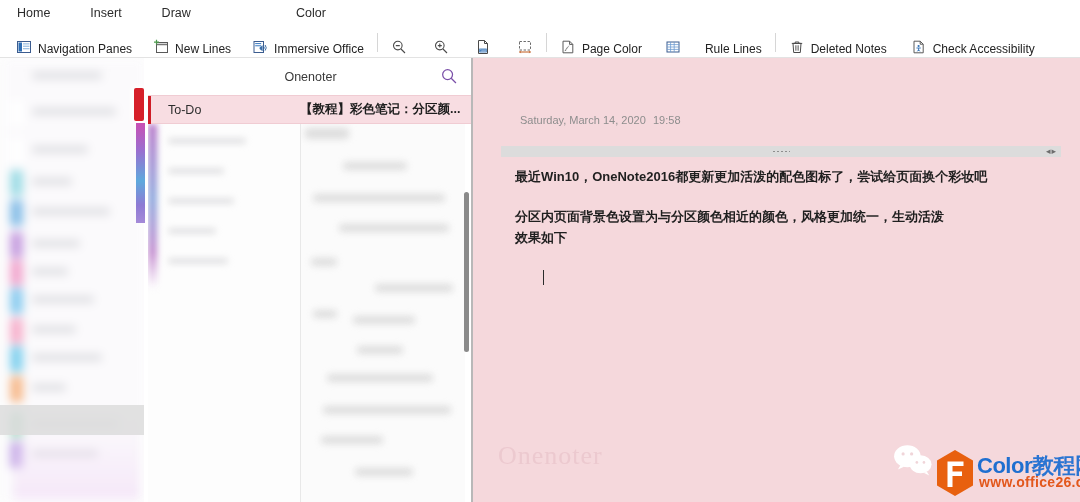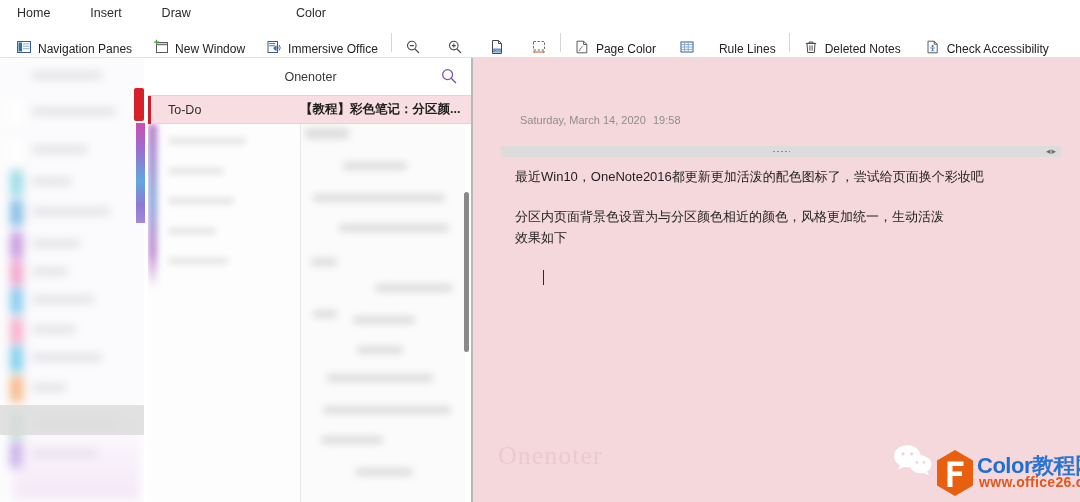--- a/index.html
+++ b/index.html
@@ -174,21 +174,21 @@
   .blockbar .dots {
     position: absolute; left: 50%; top: 4px; transform: translateX(-50%);
     width: 18px; height: 3px;
     background-image: radial-gradient(circle, #8e8e8e 0 .8px, transparent .9px);
     background-size: 4px 3px;
   }
   .blockbar .arrows {
     position: absolute; right: 4px; top: 1px;
     font-size: 9px; color: #6d6d6d; line-height: 9px; letter-spacing: 1px;
   }
-  .blockbody { padding: 9px 0 0 14px; }
+  .blockbody { padding: 9px 0 0 14px; font-weight: bold; }
   .ptext {
     font-size: 13px; color: #1f1f1f; line-height: 21px; white-space: nowrap;
   }
   .ptext.sp { height: 19px; }
   .caret {
     position: absolute; left: 42px; top: 124px; width: 1px; height: 15px; background: #2b2b2b;
   }
 
   
   .wm-onenoter {
@@ -244,21 +244,21 @@
     </div>
 
     <div class="tbtn" style="margin-left:7px;">
       <span class="ico">
         <svg class="ico" viewBox="0 0 16 16">
             <rect x="3.5" y="3.5" width="11" height="10" fill="#fff" stroke="#5a5a5a" stroke-width="1"></rect>
             <rect x="3.5" y="3.5" width="11" height="2.2" fill="#d8d8d8" stroke="#5a5a5a" stroke-width="1"></rect>
             <path d="M1 3.2h5M3.5 .8v4.8" stroke="#4c9a4c" stroke-width="1.2" fill="none"></path>
           </svg>
       </span>
-      <span class="lbl">New Window</span>
+      <span class="lbl">New Lines</span>
     </div>
 
     <div class="tbtn" style="margin-left:7px;">
       <span class="ico">
         <svg class="ico" viewBox="0 0 16 16">
             <rect x="2" y="2.5" width="9.5" height="11" fill="#fff" stroke="#3b5c8f" stroke-width="1"></rect>
             <rect x="3.2" y="4" width="6" height="1.1" fill="#4a86c8"></rect>
             <rect x="3.2" y="6.2" width="6" height="1.1" fill="#4a86c8"></rect>
             <path d="M7.6 8.6l3-2.3v6l-3-2.3z" fill="#3b6ea8"></path>
             <path d="M11.6 7.2a2.6 2.6 0 010 3.2M13.1 6a4.4 4.4 0 010 5.6" stroke="#3b6ea8" stroke-width="1" fill="none"></path>

